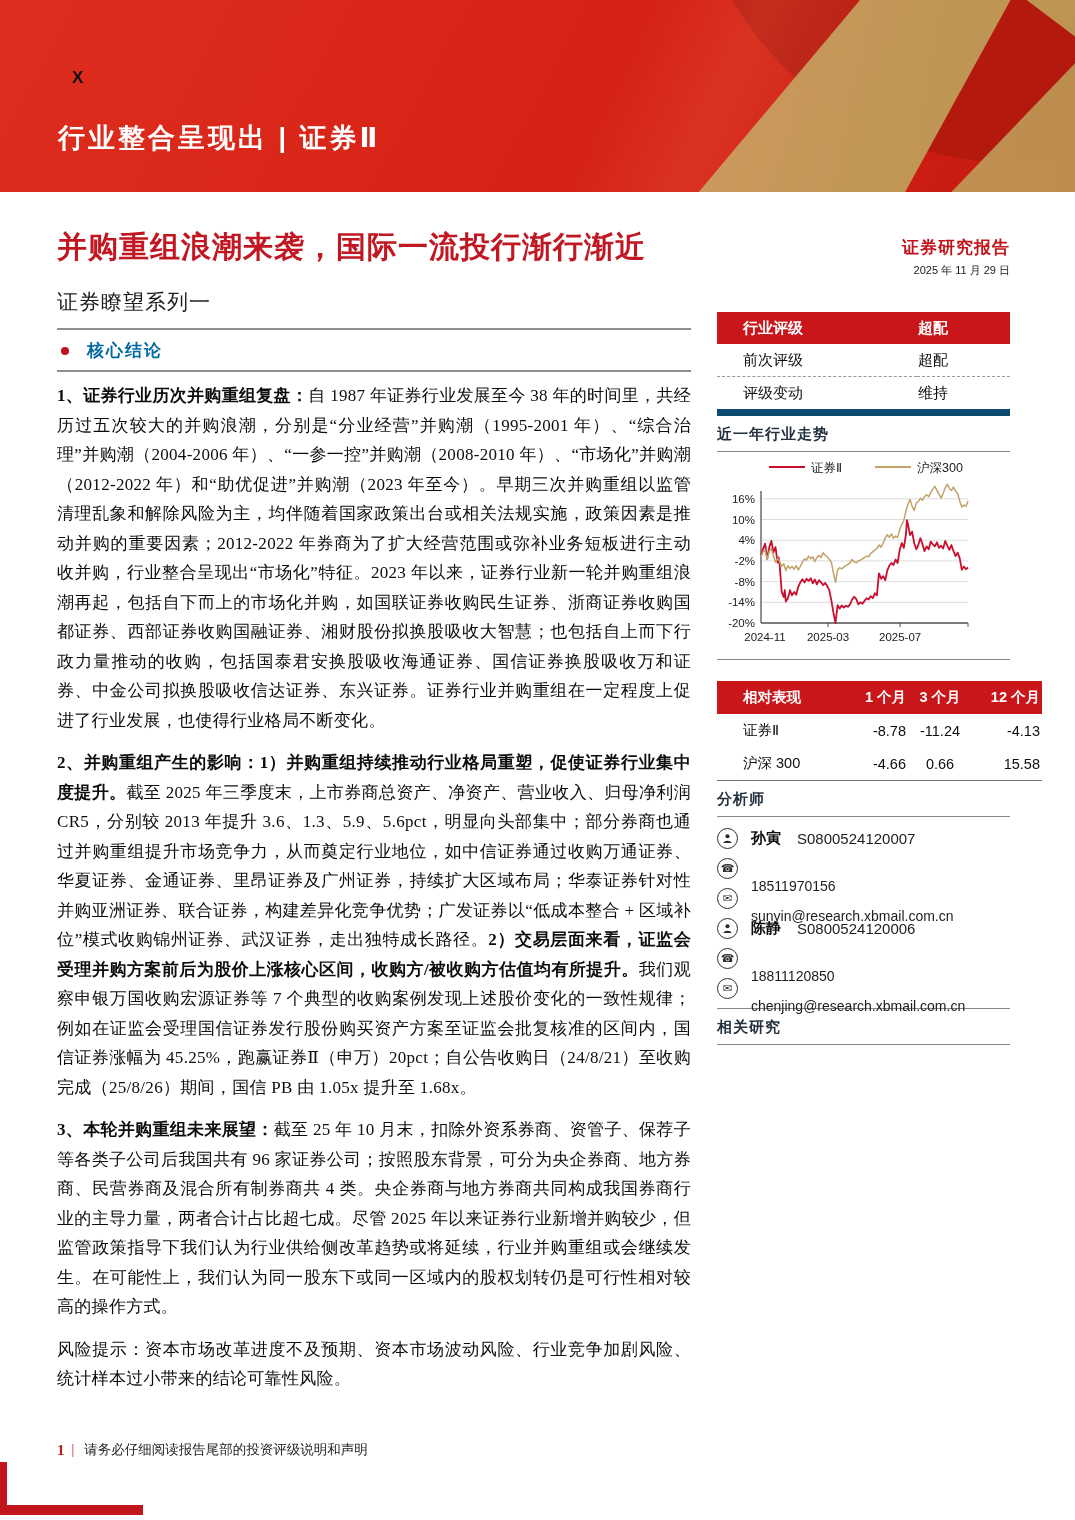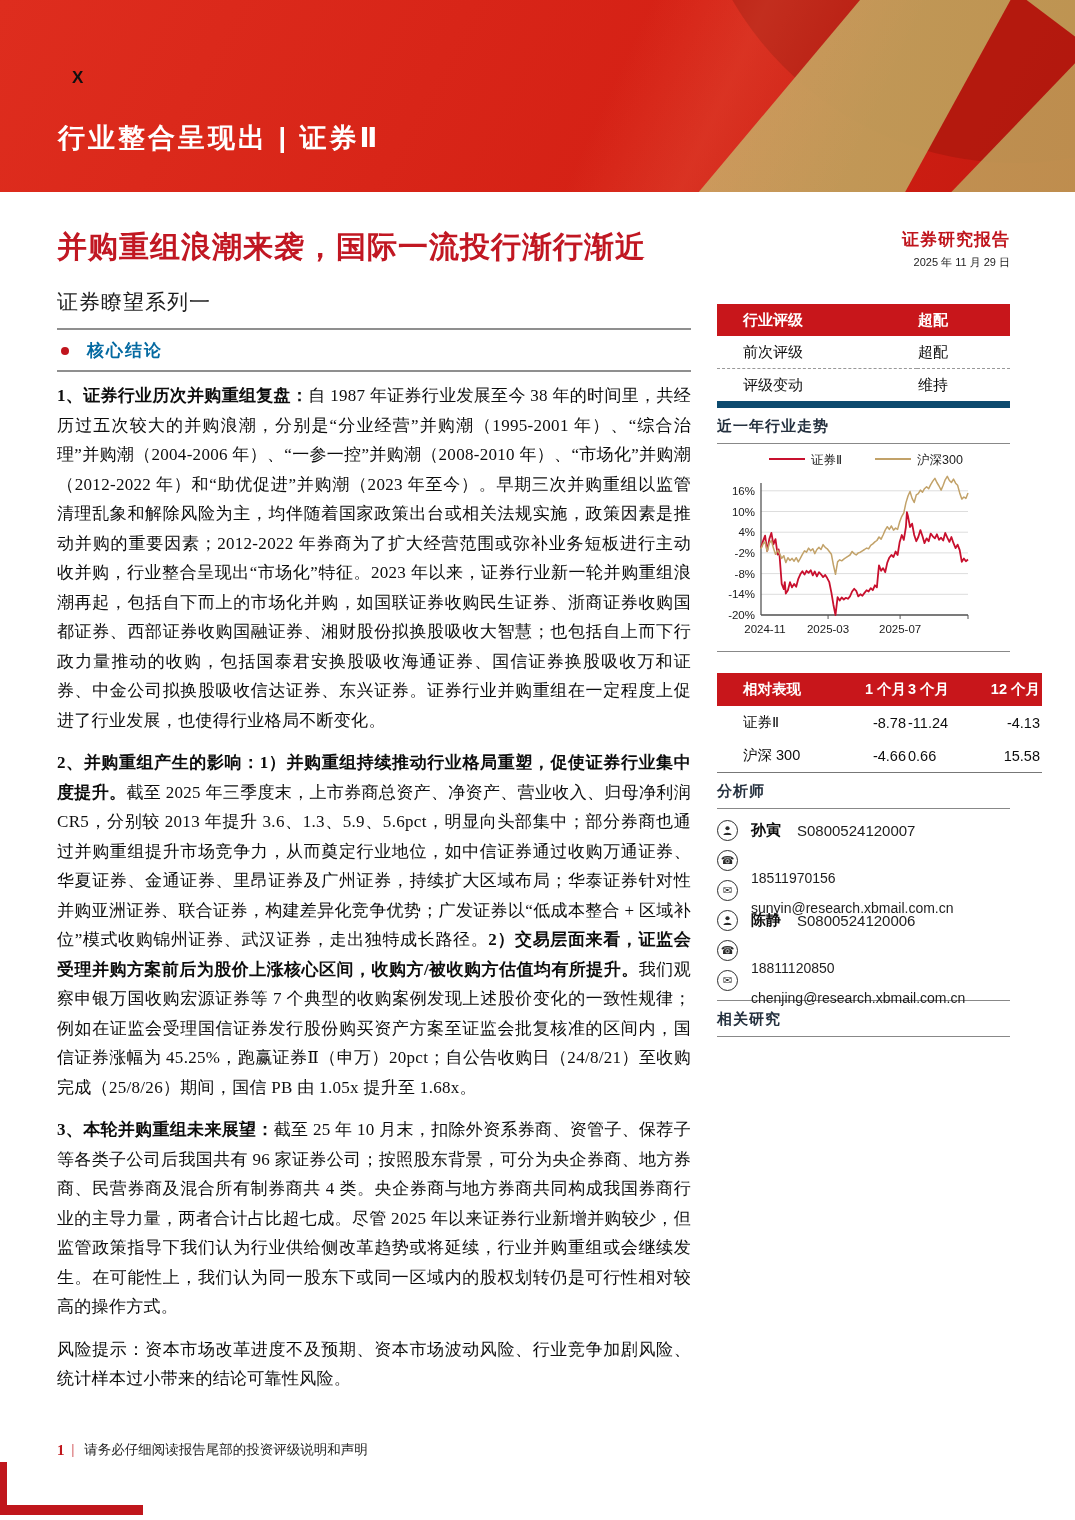--- a/index.html
+++ b/index.html
@@ -38,21 +38,21 @@
 
   .footer-note{position:absolute;left:57px;top:1441px;display:flex;align-items:center;
                font-size:13.5px;color:#222;}
   .page-num{color:#C0161C;font-weight:bold;font-size:15px;margin-right:7px;}
   .page-pipe{color:#C0161C;margin-right:10px;font-size:14px;}
 
   
   .sidebar{position:absolute;left:717px;top:228px;width:293px;
            font-family:"Liberation Sans","DejaVu Sans",sans-serif;}
   .report-type{text-align:right;color:#C0151D;font-weight:bold;font-size:17px;letter-spacing:1px;
-               font-family:"Liberation Serif",serif;margin-top:0;}
+               font-family:"Liberation Serif",serif;margin-top:8px;}
   .report-date{text-align:right;font-size:11px;color:#1c1c1c;margin-top:4px;}
 
   table{border-collapse:collapse;width:293px;table-layout:fixed;}
   .rating-table{margin-top:34px;}
   .rating-table td{height:30px;font-size:15px;vertical-align:middle;}
   .rt-head td{background:#C8161B;color:#fff;font-weight:bold;}
   .rt-c1{width:173px;padding-left:26px;}
   .rt-row1 td{border-bottom:1px dashed #999;}
   .rating-table{border-bottom:7px solid #0c4a6e;}
 
@@ -60,21 +60,21 @@
              font-family:"Liberation Serif",serif;padding:9px 0 7px 0;}
   .hline{border:none;border-top:1px solid #888;margin:0;}
 
   .chart-wrap{margin-top:3px;}
 
   .perf-table{margin-top:21px;border-bottom:1px solid #777;}
   .perf-table td{height:31px;font-size:14.5px;vertical-align:middle;}
   .pf-head td{background:#C8161B;color:#fff;font-weight:bold;}
   .pf-c1{width:95px;padding-left:26px;}
   .pf-n{width:66px;text-align:right;}
-  .pf-n3{width:64px;text-align:left;}
+  .pf-n3{width:64px;text-align:center;}
   .pf-n4{width:66px;text-align:right;padding-right:2px;}
 
   .analyst-list{margin-top:6px;}
   .an-row{display:flex;align-items:center;height:30px;}
   .icon-circle{width:19px;height:19px;border:1.3px solid #2b2b2b;border-radius:50%;flex:none;
                display:flex;align-items:center;justify-content:center;margin-right:13px;
                font-family:"DejaVu Sans",sans-serif;font-size:11px;color:#2b2b2b;}
   .an-name{font-weight:bold;font-size:15px;font-family:"Liberation Serif",serif;margin-right:16px;}
   .an-id{font-size:15px;color:#1c1c1c;}
   .an-txt{font-size:14px;color:#1c1c1c;margin-top:36px;}

